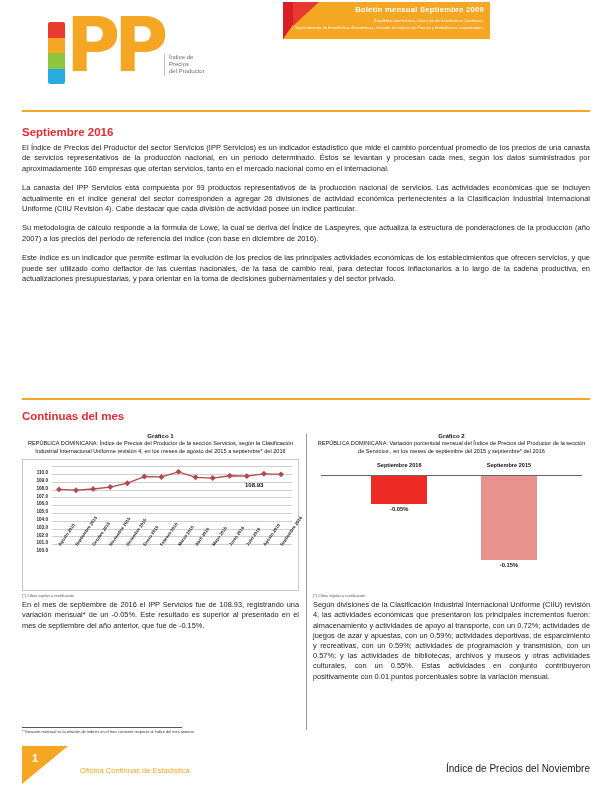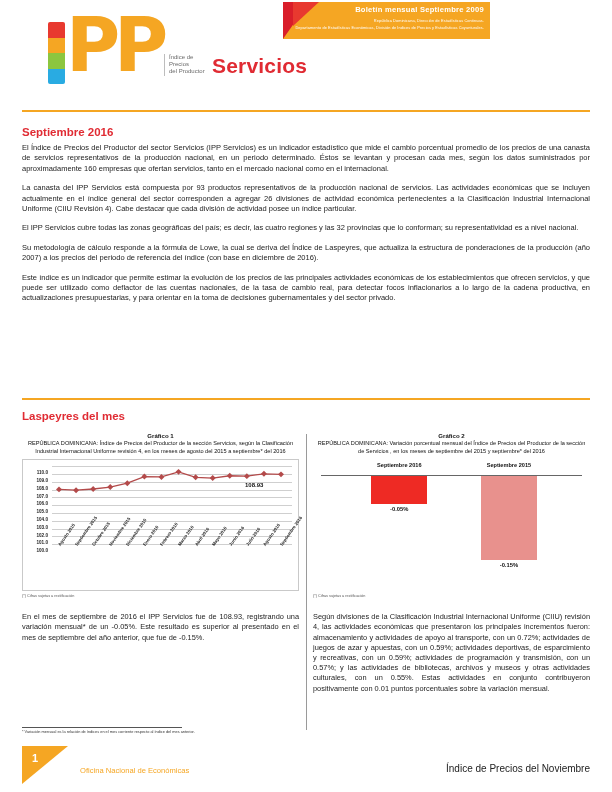--- a/index.html
+++ b/index.html
@@ -142,21 +142,21 @@
   }
   .bar { position: absolute; top: 17px; }
   .bc-vallabel {
     position: absolute; font-size: 5.8px; font-weight: 700; color: #111;
     text-align: center; transform: translateX(-50%);
   }
 
   .g-foot { font-size: 3.8px; color: #555; margin-top: 3px; }
 
   .col-body {
-    margin-top: 14px; font-size: 7.4px; line-height: 10.2px;
+    margin-top: 2px; font-size: 7.4px; line-height: 10.2px;
     text-align: justify; color: #1c1c1c;
   }
   .col-body p { margin: 0 0 7px 0; }
 
   
   .fn-rule { position: absolute; left: 22px; top: 727px; width: 160px; height: 1px; background: #555; }
   .footnote {
     position: absolute; left: 22px; top: 729px; width: 280px;
     font-size: 3.9px; color: #333; line-height: 5.5px;
   }
@@ -196,46 +196,44 @@
             <span style="background: rgb(41, 171, 226);"></span>
           </div>
         <div class="logo-letter logo-p1">P</div>
         <div class="logo-letter logo-p2">P</div>
         <div class="logo-sub" id="logo-sub">
             <div>Índice de</div>
             <div>Precios</div>
             <div>del Productor</div>
           </div>
       </div>
-      <div class="title-servicios">Servicios</div>
     </div>
 
     <div class="banner">
       <div class="corner-a"></div>
       <div class="corner-b"></div>
       <div class="banner-title">Boletín mensual Septiembre 2009</div>
       <div class="banner-l1">República Dominicana, Dirección de Estadísticas Continuas.</div>
       <div class="banner-l2">Departamento de Estadísticas Económicas, División de Índices de Precios y Estadísticas Coyunturales.</div>
     </div>
   </div>
 
   <div class="rule rule-top"></div>
 
   <div class="sec-head s1">Septiembre 2016</div>
   <div class="intro" id="intro-host">
       <p>El Índice de Precios del Productor del sector Servicios (IPP Servicios) es un indicador estadístico que mide el cambio porcentual promedio de los precios de una canasta de servicios representativos de la producción nacional, en un periodo determinado. Éstos se levantan y procesan cada mes, según los datos suministrados por aproximadamente 160 empresas que ofertan servicios, tanto en el mercado nacional como en el internacional.</p>
       <p>La canasta del IPP Servicios está compuesta por 93 productos representativos de la producción nacional de servicios. Las actividades económicas que se incluyen actualmente en el índice general del sector corresponden a agregar 26 divisiones de actividad económica pertenecientes a la Clasificación Industrial Internacional Uniforme (CIIU Revisión 4). Cabe destacar que cada división de actividad posee un índice particular.</p>
-      <p>El IPP Servicios cubre todas las zonas geográficas del país; es decir, las cuatro regiones y las 32 provincias que lo conforman; su representatividad es a nivel nacional.</p>
       <p>Su metodología de cálculo responde a la fórmula de Lowe, la cual se deriva del Índice de Laspeyres, que actualiza la estructura de ponderaciones de la producción (año 2007) a los precios del periodo de referencia del índice (con base en diciembre de 2016).</p>
       <p>Este índice es un indicador que permite estimar la evolución de los precios de las principales actividades económicas de los establecimientos que ofrecen servicios, y que puede ser utilizado como deflactor de las cuentas nacionales, de la tasa de cambio real, para detectar focos inflacionarios a lo largo de la cadena productiva, en actualizaciones presupuestarias, y para orientar en la toma de decisiones gubernamentales y del sector privado.</p>
     </div>
 
   <div class="rule rule-mid"></div>
 
-  <div class="sec-head s2">Laspeyres del mes</div>
+  <div class="sec-head s2">Continuas del mes</div>
 
   <div class="cols">
     <div class="divider"></div>
 
     <div class="col col-l">
       <div class="g-title">Gráfico 1</div>
       <div class="g-sub">REPÚBLICA DOMINICANA: Índice de Precios del Productor de la sección Servicios, según la Clasificación Industrial Internacional Uniforme revisión 4, en los meses de agosto del 2015 a septiembre* del 2016</div>
 
       <div class="linechart">
         <div class="lc-ylabels" id="lc-y">
@@ -330,17 +328,17 @@
       </div>
     </div>
   </div>
 
   <div class="fn-rule"></div>
   <div class="footnote">* Variación mensual es la relación de índices en el mes corriente respecto al índice del mes anterior.</div>
 
   <div class="footer">
     <div class="foot-tri"></div>
     <div class="foot-num">1</div>
-    <div class="foot-org">Oficina Nacional de Económicas</div>
+    <div class="foot-org">Oficina Continuas de Estadística</div>
     <div class="foot-right">Índice de Precios del Noviembre</div>
   </div>
 
 </div>
 
 </body></html>

